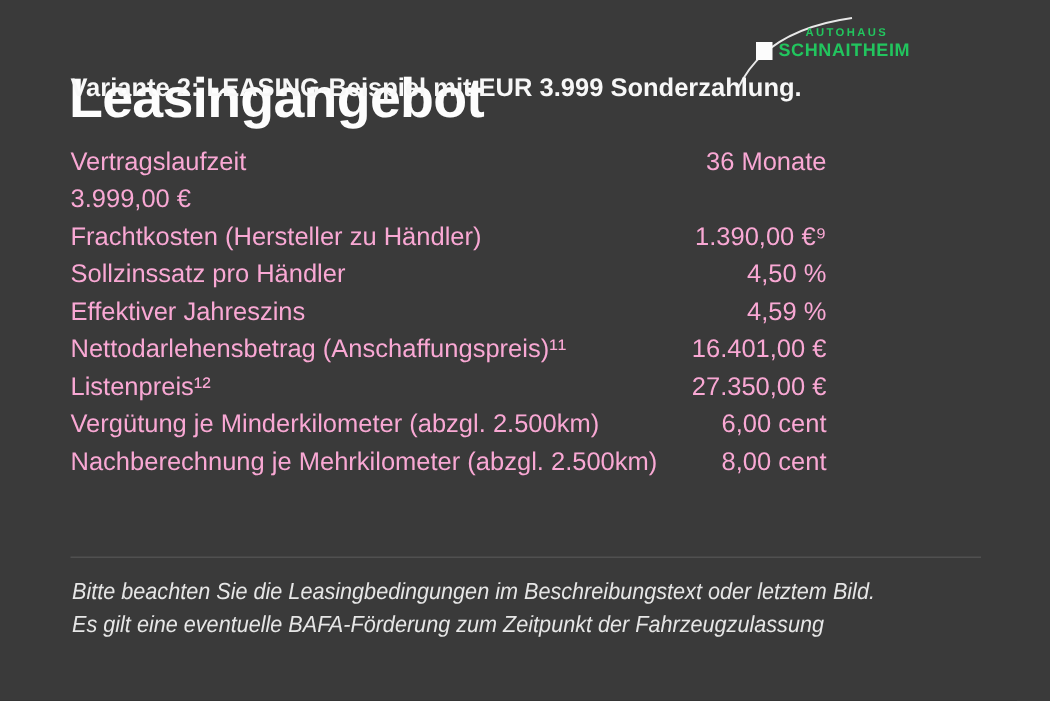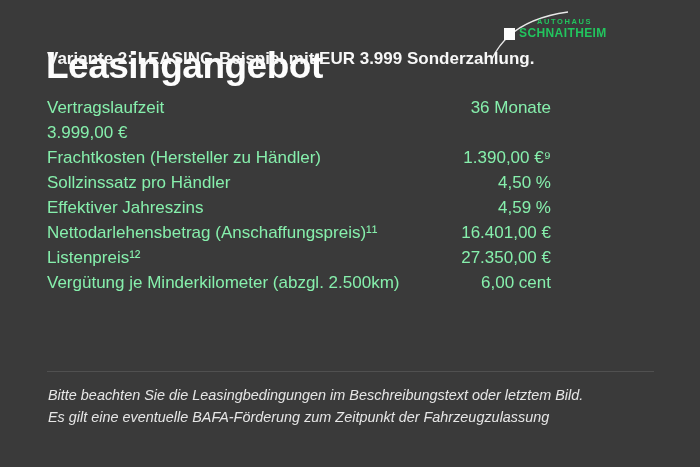--- a/index.html
+++ b/index.html
@@ -35,21 +35,21 @@
   .subtitle{
     position:absolute;left:47px;top:46px;
     font-size:17px;line-height:26px;font-weight:bold;
     color:#f7f7f7;white-space:nowrap;
   }
 
   
   .offer-table{position:absolute;left:47px;top:95px;width:504px;}
   .row{
     display:flex;justify-content:space-between;align-items:center;
-    height:25px;font-size:17px;color:#86efac;white-space:nowrap;
+    height:25px;font-size:17px;color:#f9a8d4;white-space:nowrap;
   }
   .row .val{text-align:right;}
 
   
   .divider{position:absolute;left:47px;top:371px;width:607px;height:1px;background:#505050;}
   .note{
     position:absolute;left:48px;
     font-size:15.5px;font-style:italic;color:#e6e6e6;white-space:nowrap;
     transform:scaleX(0.93);transform-origin:left center;
   }
@@ -98,19 +98,23 @@
       <span class="val">16.401,00 €</span>
     </div>
     <div class="row">
       <span class="lbl">Listenpreis¹²</span>
       <span class="val">27.350,00 €</span>
     </div>
     <div class="row">
       <span class="lbl">Vergütung je Minderkilometer (abzgl. 2.500km)</span>
       <span class="val">6,00 cent</span>
     </div>
+    <div class="row">
+      <span class="lbl">Nachberechnung je Mehrkilometer (abzgl. 2.500km)</span>
+      <span class="val">8,00 cent</span>
+    </div>
   </div>
 
   <div class="divider"></div>
   <div class="note note1">Bitte beachten Sie die Leasingbedingungen im Beschreibungstext oder letztem Bild.</div>
   <div class="note note2">Es gilt eine eventuelle BAFA-Förderung zum Zeitpunkt der Fahrzeugzulassung</div>
 
 </div>
 
 </body></html>

